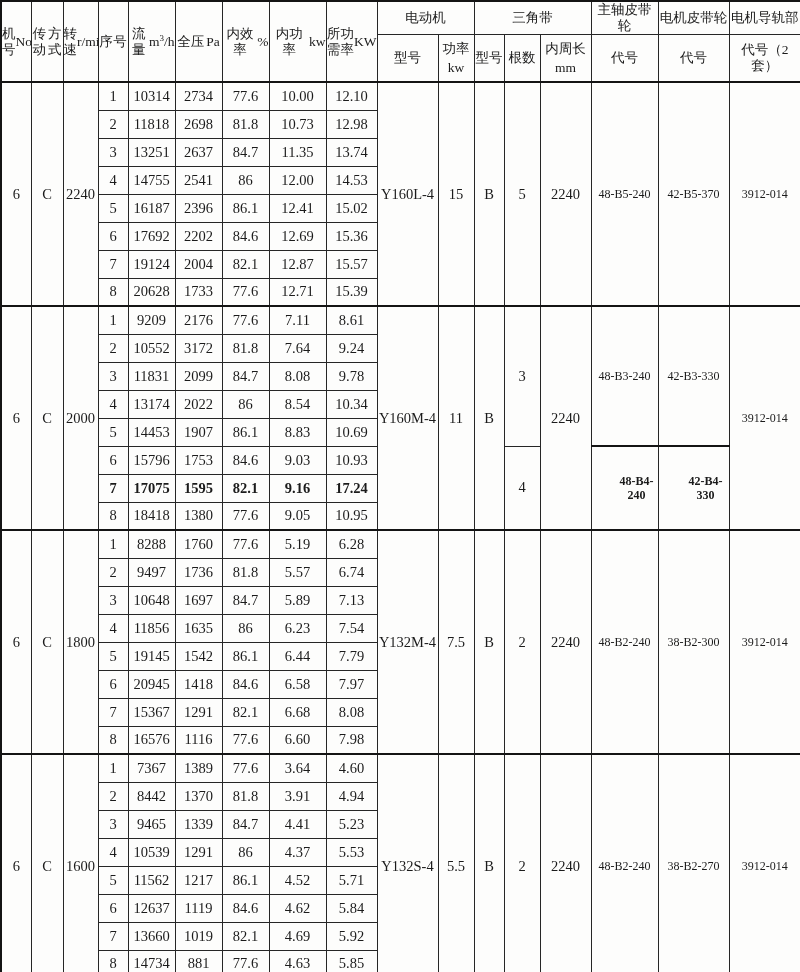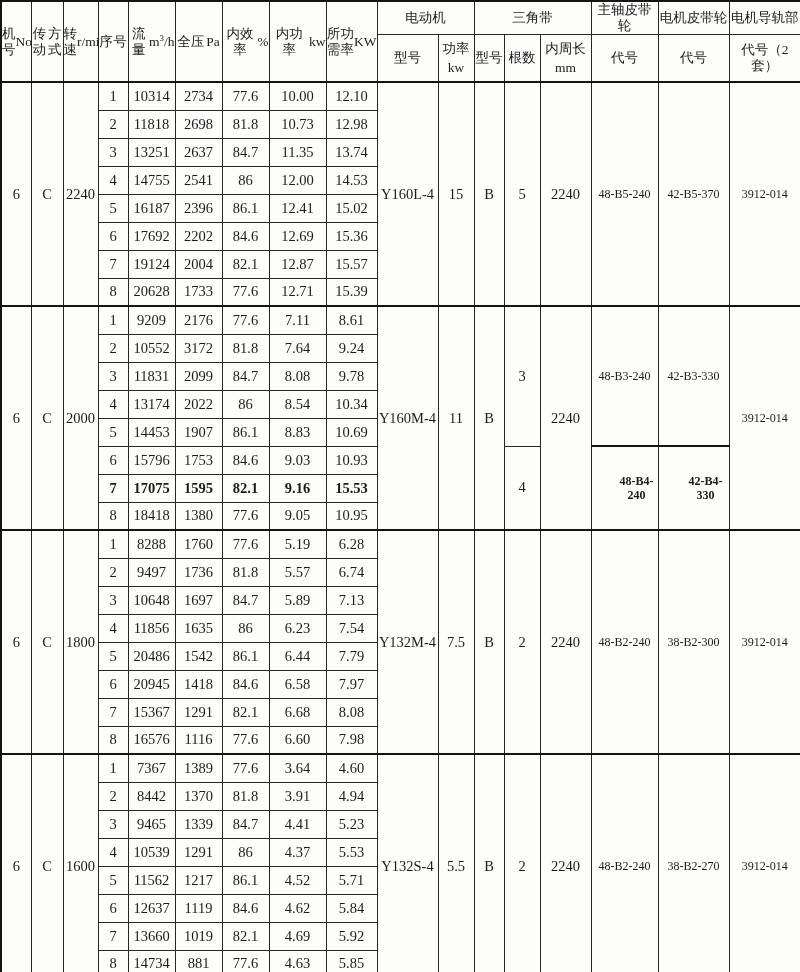--- a/index.html
+++ b/index.html
@@ -274,21 +274,21 @@
   <td rowspan="3">4</td>
   <td rowspan="3" class="code bold-cell split-thick">48-B4-240</td>
   <td rowspan="3" class="code bold-cell split-thick">42-B4-330</td>
 </tr>
 <tr class="bold">
           <td>7</td>
           <td>17075</td>
           <td>1595</td>
           <td>82.1</td>
           <td>9.16</td>
-          <td>15.53</td>
+          <td>17.24</td>
         </tr>
 <tr>
           <td>8</td>
           <td>18418</td>
           <td>1380</td>
           <td>77.6</td>
           <td>9.05</td>
           <td>10.95</td>
         </tr>
 </tbody>
@@ -332,21 +332,21 @@
 <tr>
           <td>4</td>
           <td>11856</td>
           <td>1635</td>
           <td>86</td>
           <td>6.23</td>
           <td>7.54</td>
         </tr>
 <tr>
           <td>5</td>
-          <td>20486</td>
+          <td>19145</td>
           <td>1542</td>
           <td>86.1</td>
           <td>6.44</td>
           <td>7.79</td>
         </tr>
 <tr>
           <td>6</td>
           <td>20945</td>
           <td>1418</td>
           <td>84.6</td>

